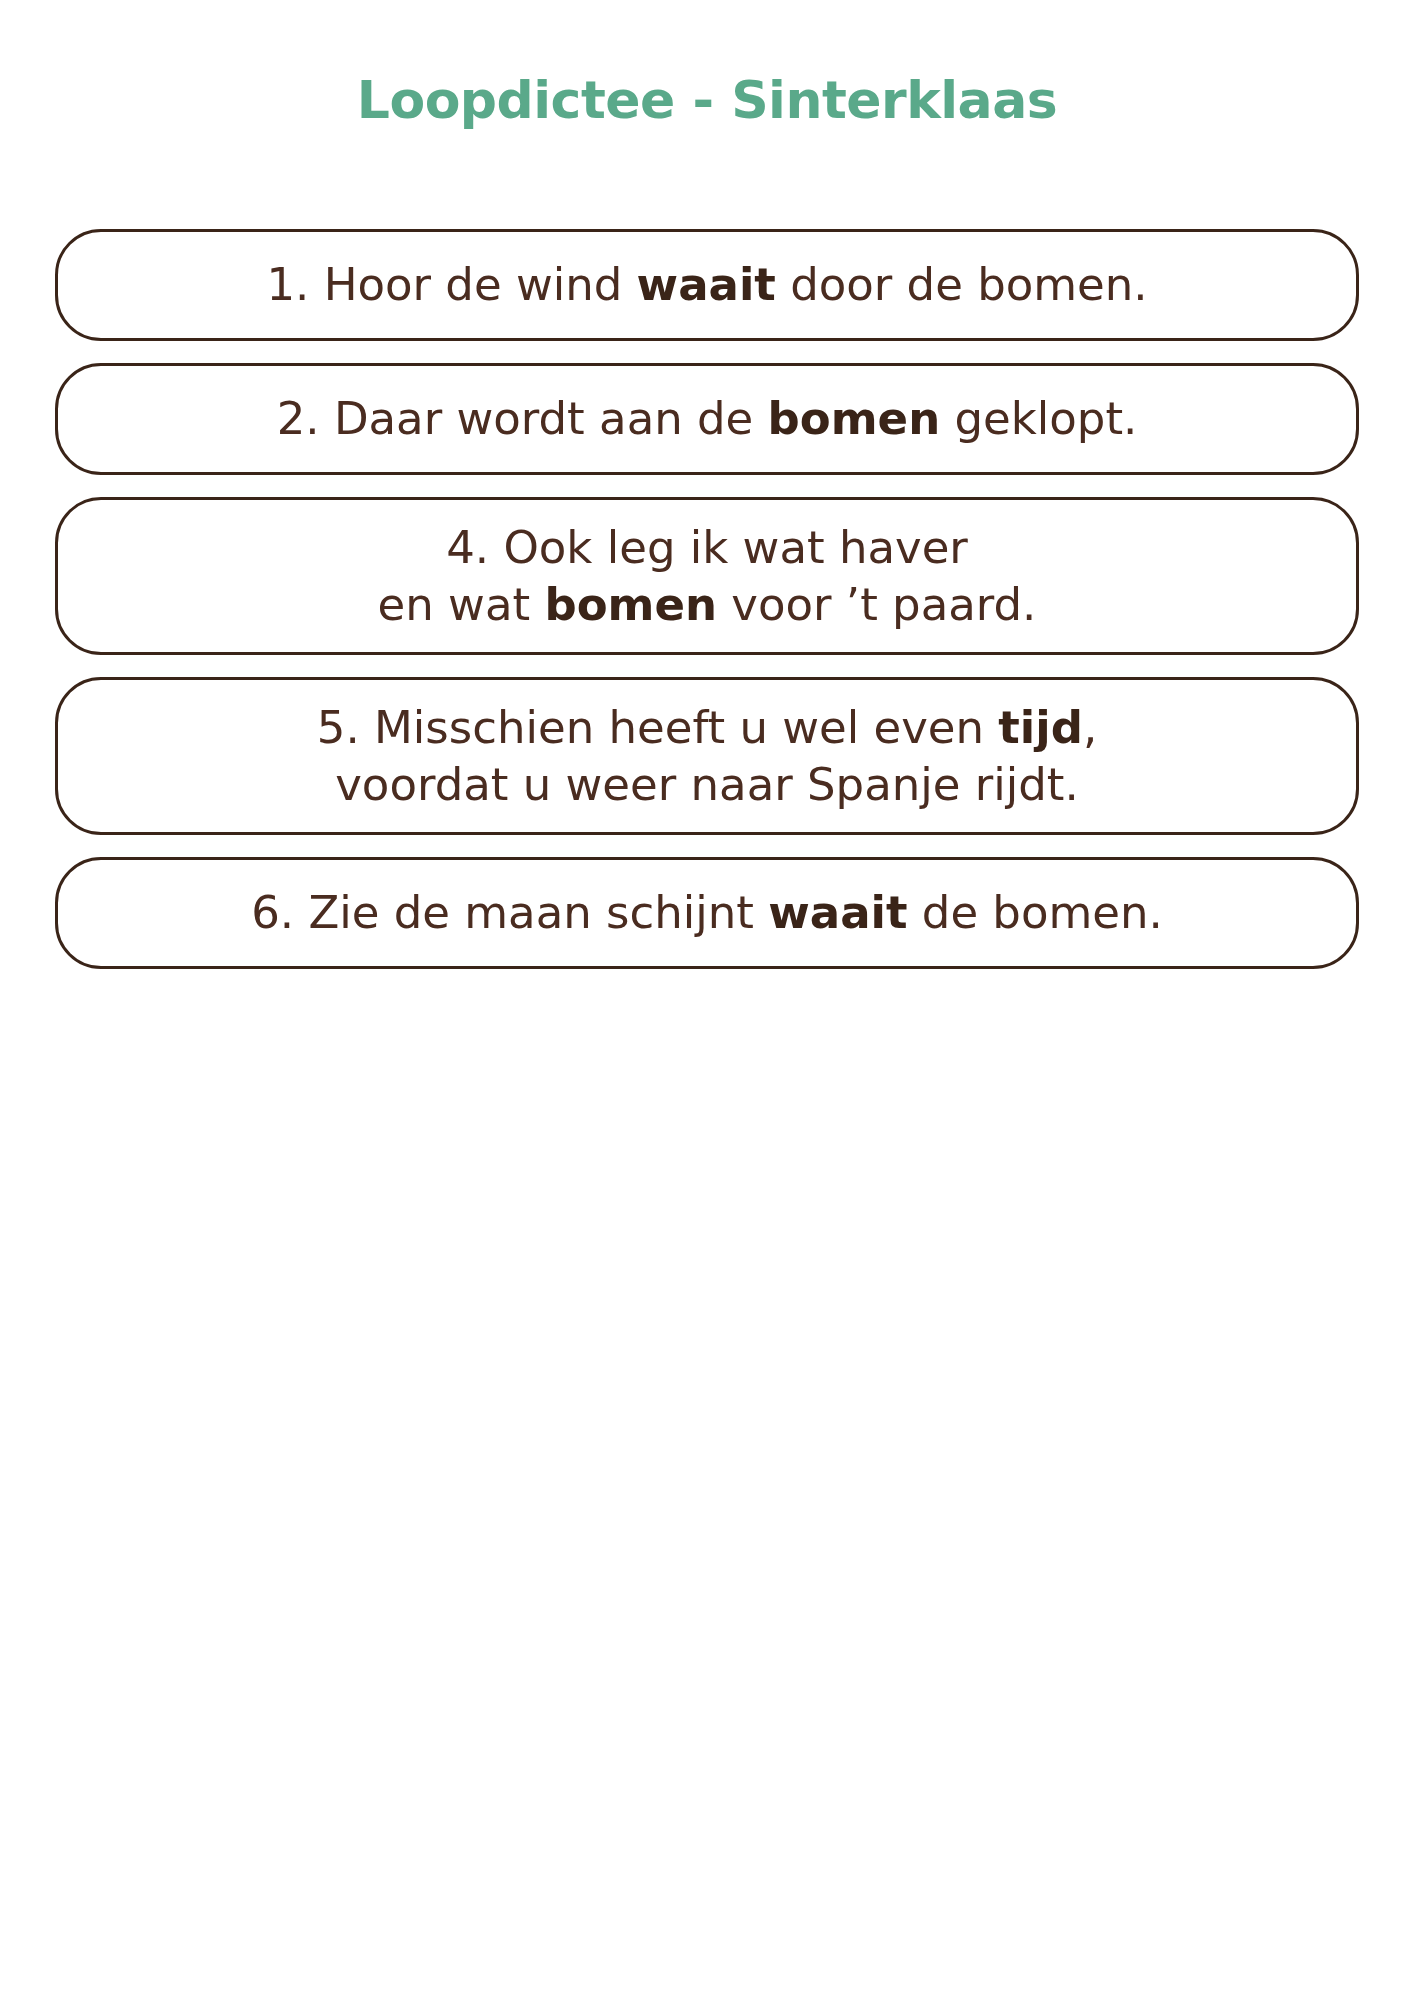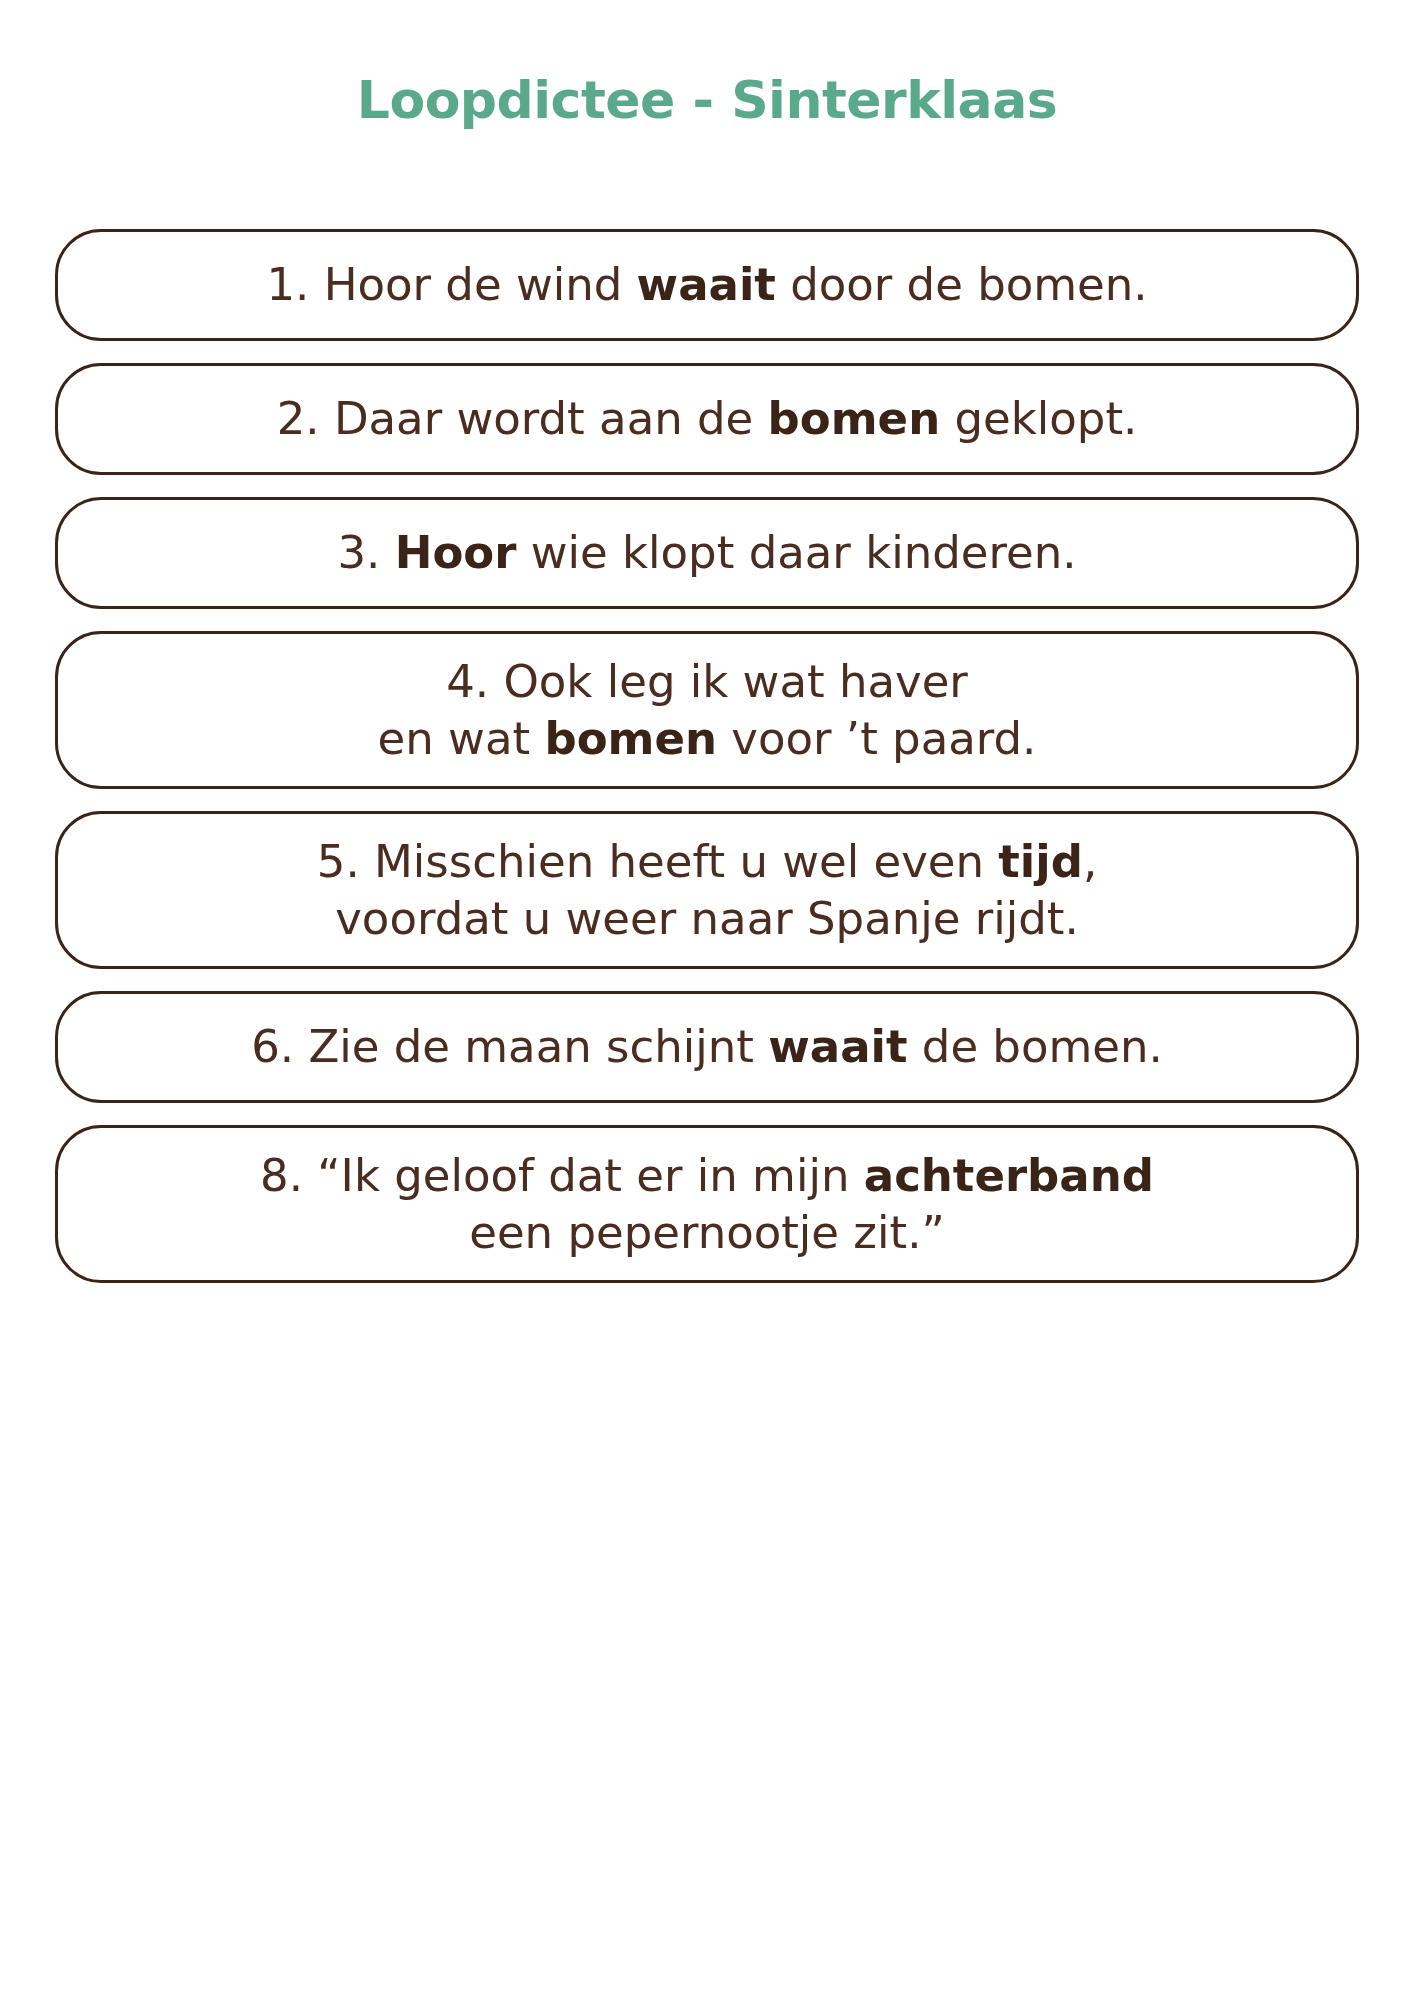--- a/index.html
+++ b/index.html
@@ -75,35 +75,29 @@
   <div class="cards">
 
     <div class="card">
       <div class="card-text">1. Hoor de wind <b>waait</b> door de bomen.</div>
     </div>
 
     <div class="card">
       <div class="card-text">2. Daar wordt aan de <b>bomen</b> geklopt.</div>
     </div>
 
-    <div class="card">
-      <div class="card-text">3. <b>Hoor</b> wie klopt daar kinderen.</div>
-    </div>
 
     <div class="card two-line">
       <div class="card-text">4. Ook leg ik wat haver<br>en wat <b>bomen</b> voor ’t paard.</div>
     </div>
 
     <div class="card two-line">
       <div class="card-text">5. Misschien heeft u wel even <b>tijd</b>,<br>voordat u weer naar Spanje rijdt.</div>
     </div>
 
     <div class="card">
       <div class="card-text">6. Zie de maan schijnt <b>waait</b> de bomen.</div>
     </div>
 
 
-    <div class="card two-line">
-      <div class="card-text">8. “Ik geloof dat er in mijn <b>achterband</b><br>een pepernootje zit.”</div>
-    </div>
 
   </div>
 </div>
 
 </body></html>

